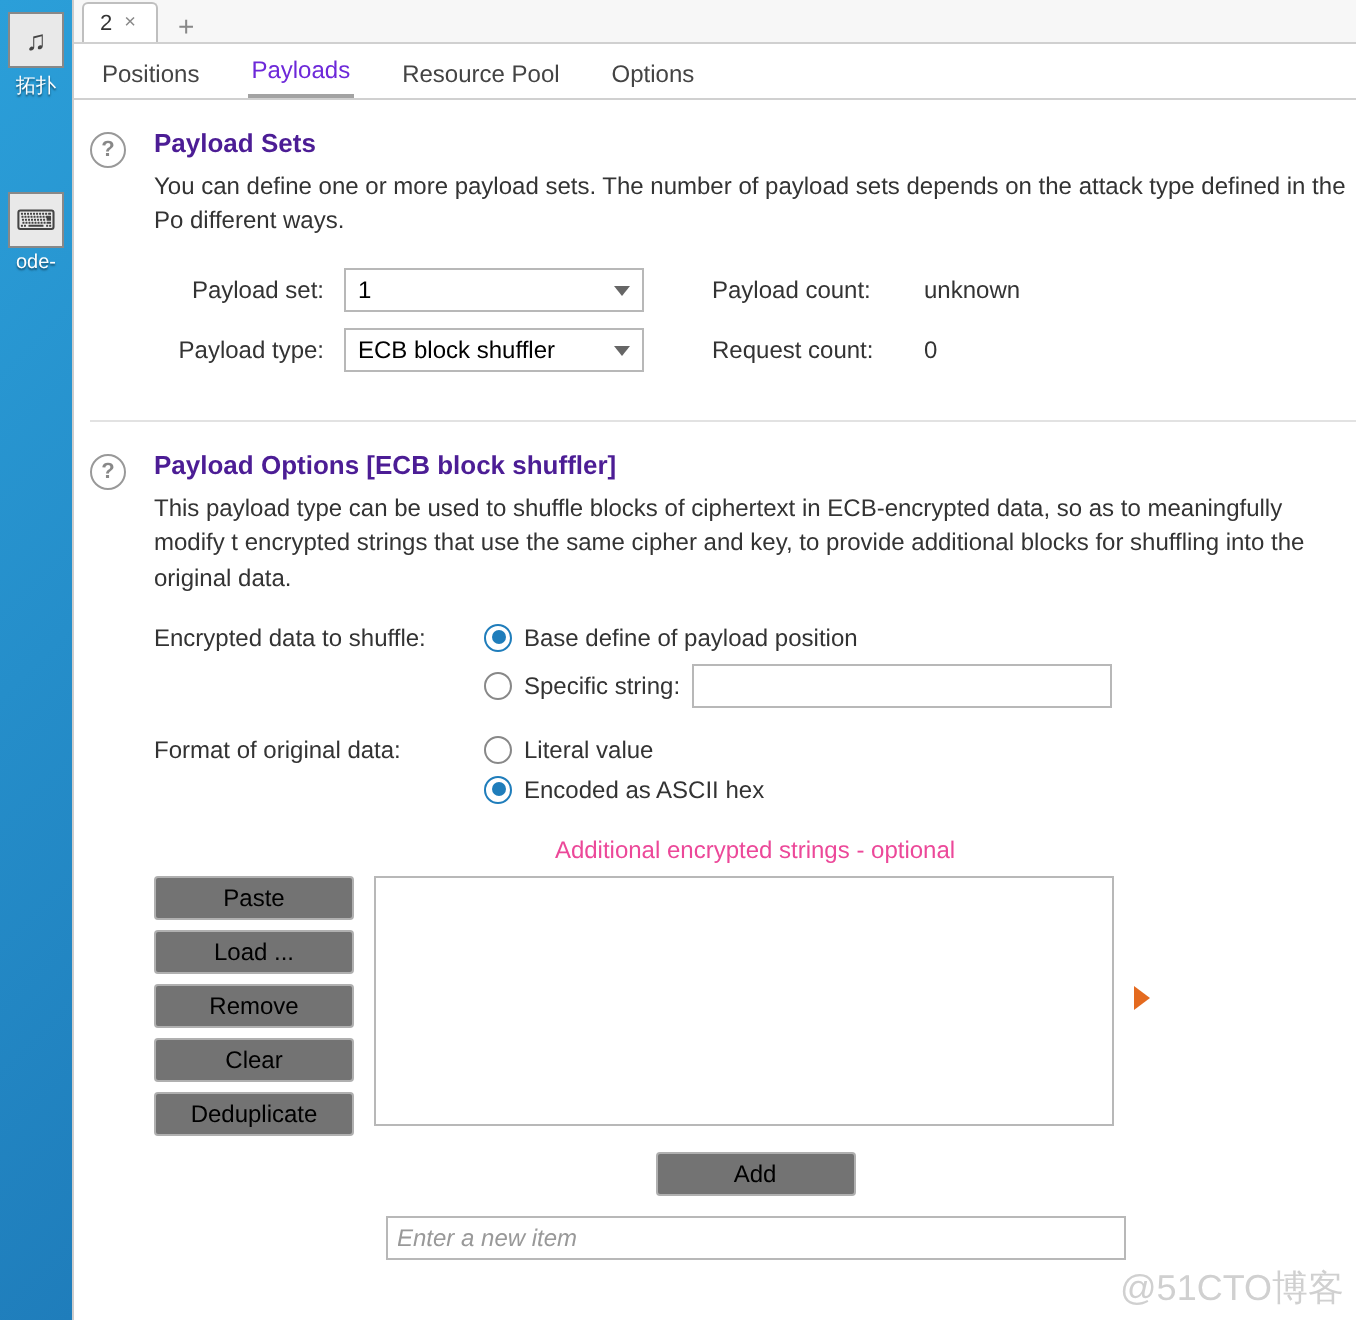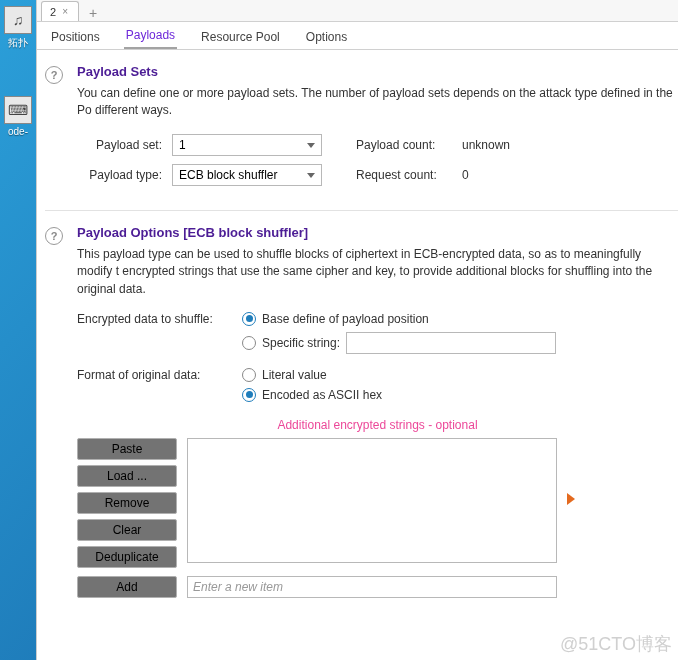--- a/index.html
+++ b/index.html
@@ -92,21 +92,21 @@
     border-radius: 2px; padding: 0 6px;
   }
   .listbox {
     width: 370px; height: 125px; border: 1px solid #b8b8b8; background: #fff;
   }
   .arrow-right {
     width: 0; height: 0; border-top: 6px solid transparent; border-bottom: 6px solid transparent;
     border-left: 8px solid #e46a1f; margin-top: 55px; cursor: pointer;
   }
 
-  .add-row { display: flex; gap: 10px; margin-top: 8px; align-items: center; }
+  .add-row { display: flex; gap: 10px; margin-top: 8px; align-items: center; flex-direction: column; }
   input.placeholder-input { width: 370px; height: 22px; border: 1px solid #b8b8b8; padding: 0 5px; font-size: 12px; color: #333; font-style: italic; }
   input.placeholder-input::placeholder { color: #999; font-style: italic; }
 
   .watermark {
     position: absolute; right: 6px; bottom: 4px; color: #d0d0d0; font-size: 18px; pointer-events: none;
   }
 </style>
 </head>
 <body>
 

